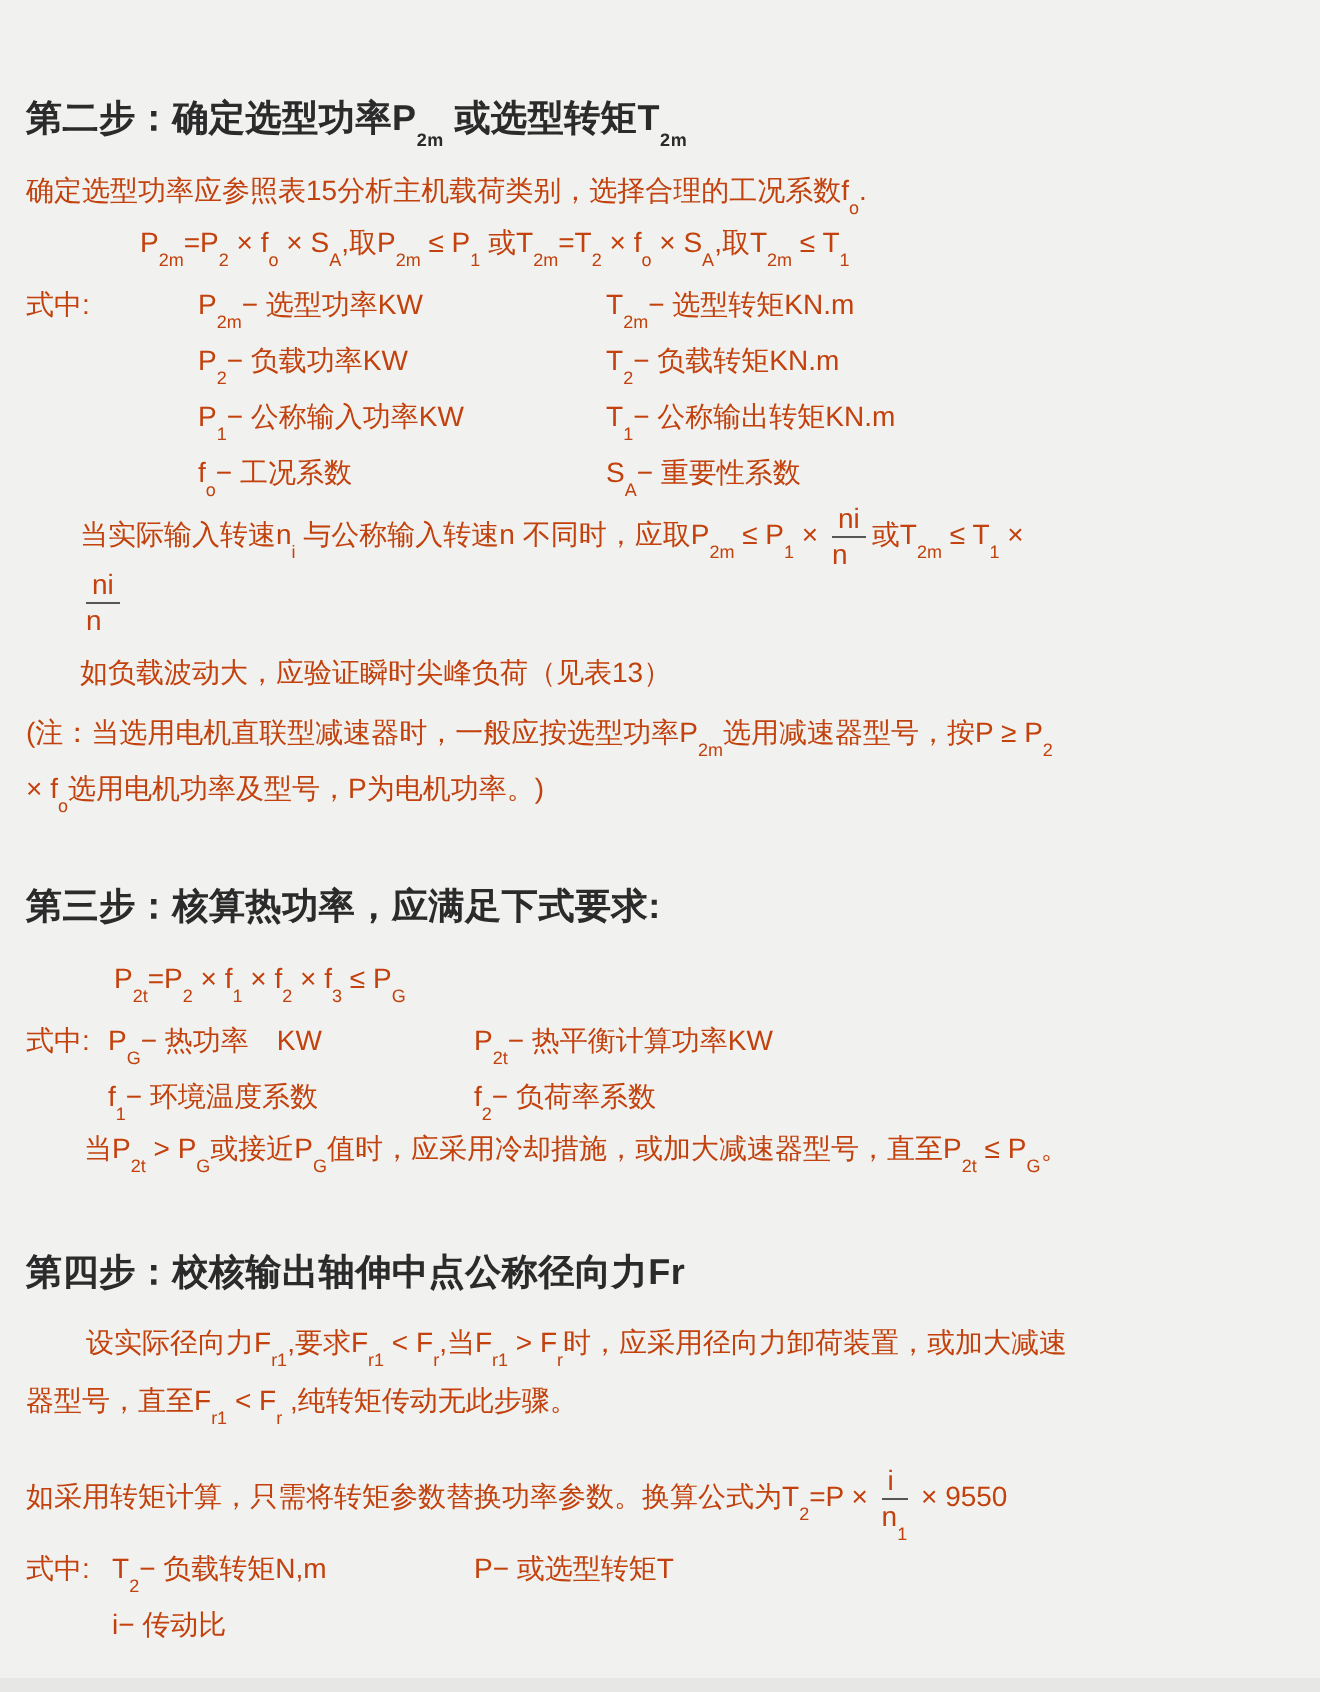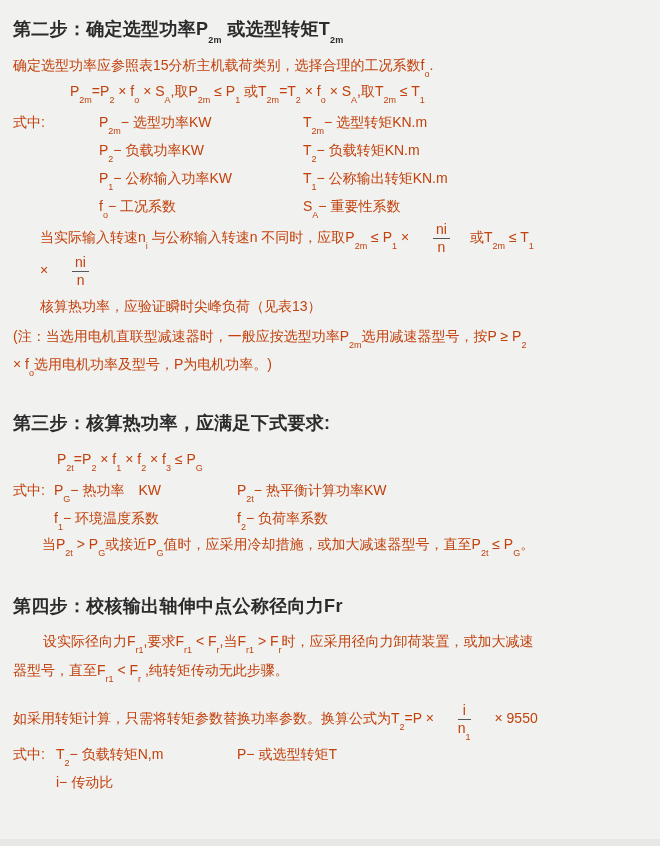--- a/index.html
+++ b/index.html
@@ -4,21 +4,21 @@
 <style>
   * { margin: 0; padding: 0; box-sizing: border-box; }
   html, body { width: 660px; height: 846px; }
   body {
     background: #f1f1ef;
     font-family: "Liberation Sans", "DejaVu Sans", sans-serif;
     color: #474747;
     position: relative;
     overflow: hidden;
   }
-  .page { padding: 18px 13px 0 13px; width: 551px; }
+  .page { padding: 48px 13px 0 13px; width: 551px; }
 
   .heading {
     font-size: 18px;
     font-weight: bold;
     color: #2b2b2b;
     line-height: 22px;
     letter-spacing: 0.3px;
   }
   p, .def-row { font-size: 14px; color: #c2410c; }
 
@@ -49,23 +49,22 @@
 
   .section-step4 { margin-top: 42px; }
   .s4-body { margin-top: 10px; line-height: 29px; text-indent: 30px; }
 
   .section-torque { margin-top: 18px; }
   .torque-intro { line-height: 20px; }
   .torque-where { margin-top: 4px; }
 
   .frac {
     display: inline-block;
-    text-align: center;
     vertical-align: middle;
-    margin: 0 20px;
+    margin: 0 3px;
   }
   .frac-top {
     display: block;
     border-bottom: 1.3px solid #565656;
     padding: 0 3px 1px 3px;
     line-height: 15px;
   }
   .frac-bot { display: block; padding-top: 1px; line-height: 15px; }
 
   .bottom-edge {
@@ -102,21 +101,21 @@
         <span class="def-c2">T<sub>1</sub>− 公称输出转矩KN.m</span>
       </div>
       <div class="def-row">
         <span class="def-label"></span>
         <span class="def-c1">f<sub>o</sub>− 工况系数</span>
         <span class="def-c2">S<sub>A</sub>− 重要性系数</span>
       </div>
     </div>
 
     <p class="speed-note">当实际输入转速n<sub>i</sub> 与公称输入转速n 不同时，应取P<sub>2m</sub> ≤ P<sub>1</sub> × <span class="frac"><span class="frac-top">ni</span><span class="frac-bot">n</span></span>或T<sub>2m</sub> ≤ T<sub>1</sub> × <span class="frac"><span class="frac-top">ni</span><span class="frac-bot">n</span></span></p>
-    <p class="peak-note">核算热功率，应验证瞬时尖峰负荷（见表13）</p>
+    <p class="peak-note">如负载波动大，应验证瞬时尖峰负荷（见表13）</p>
     <p class="bracket-note">(注：当选用电机直联型减速器时，一般应按选型功率P<sub>2m</sub>选用减速器型号，按P ≥ P<sub>2</sub> × f<sub>o</sub>选用电机功率及型号，P为电机功率。)</p>
   </section>
 
   <section class="section-step3">
     <h2 class="heading">第三步：核算热功率，应满足下式要求:</h2>
     <p class="formula s3-formula" style="margin-top:16px;">P<sub>2t</sub>=P<sub>2</sub> × f<sub>1</sub> × f<sub>2</sub> × f<sub>3</sub> ≤ P<sub>G</sub></p>
 
     <div class="where-block s3">
       <div class="def-row">
         <span class="def-label">式中:</span>

